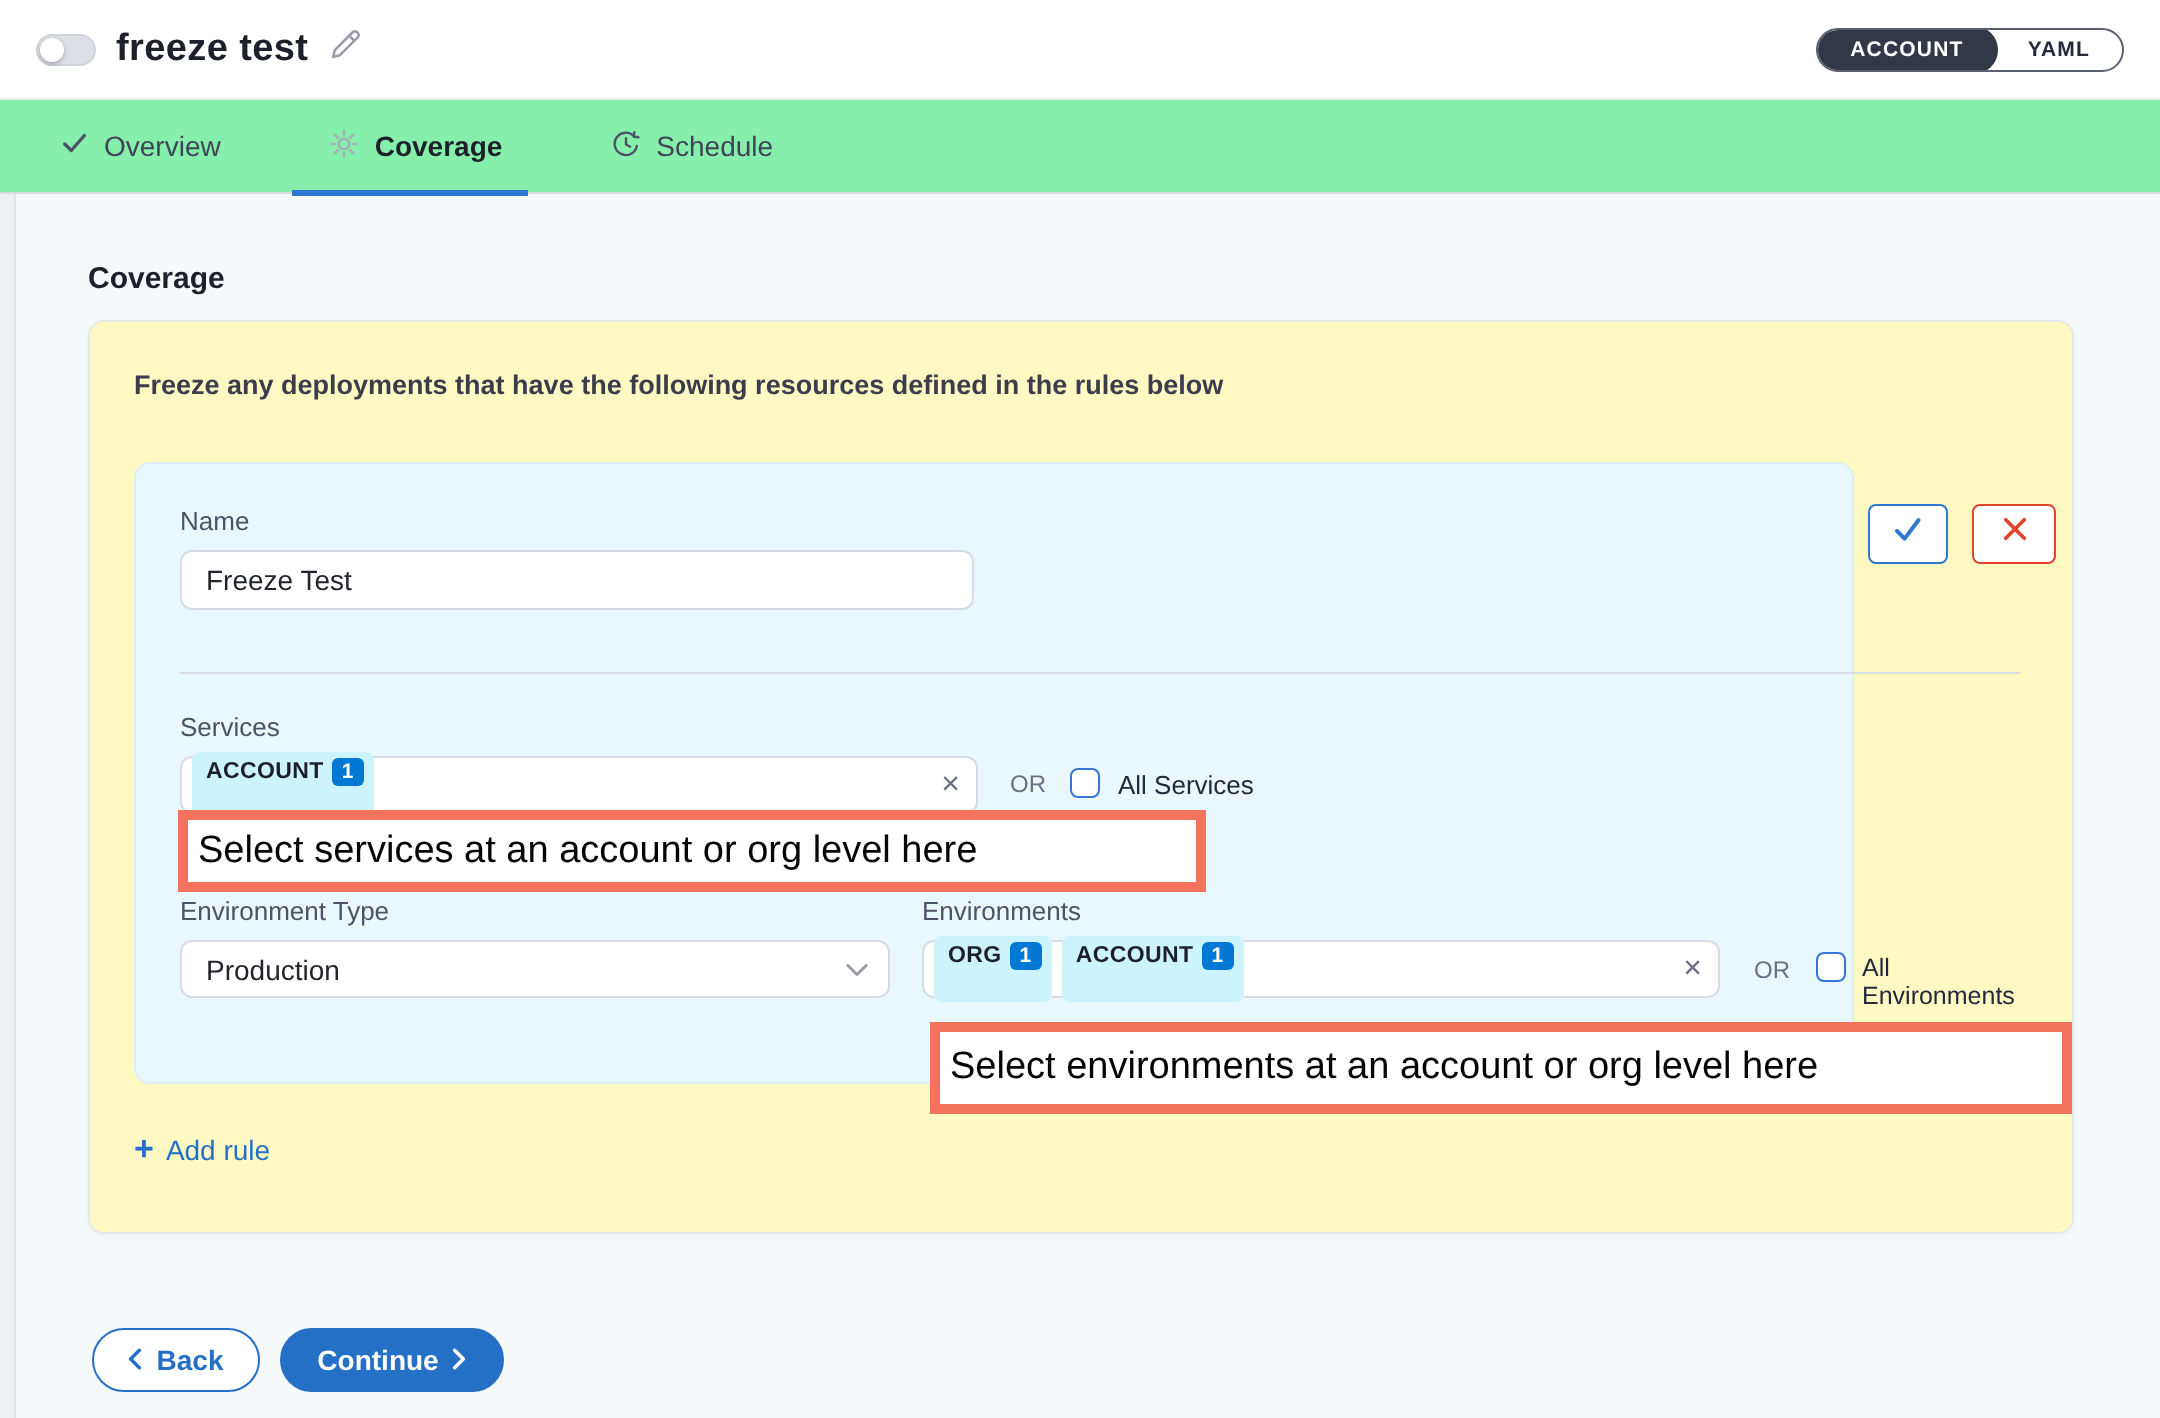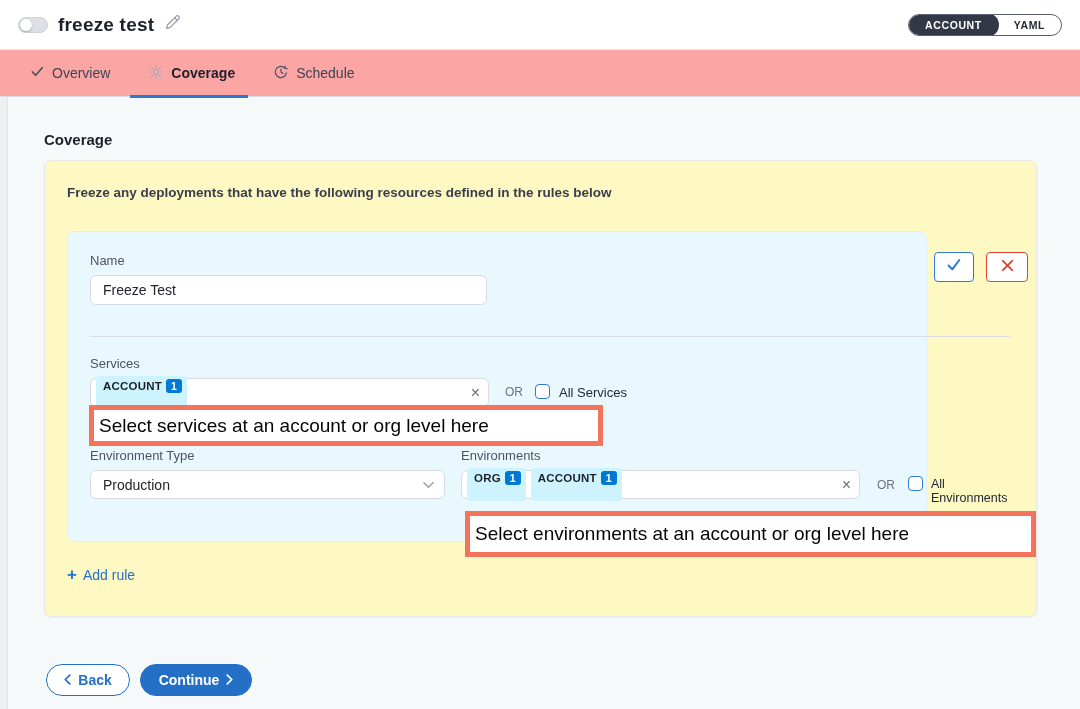--- a/index.html
+++ b/index.html
@@ -18,22 +18,22 @@
   .edit-pencil { margin-left:10px; display:flex; align-items:center; cursor:pointer; }
 
   .view-switch { margin-left:auto; display:flex; align-items:center; height:22px; border:1px solid #5c5f6e;
                  border-radius:12px; overflow:hidden; background:#fff; }
   .view-switch .seg { height:22px; display:flex; align-items:center; padding:0 16px; font-size:10.5px;
                       font-weight:bold; letter-spacing:.6px; cursor:pointer; }
   .view-switch .seg.active { background:#333846; color:#fff; border-radius:12px; margin:-1px; height:24px; padding:0 17px; }
   .view-switch .seg.inactive { color:#252a3a; }
 
   
-  .tabbar { position:absolute; top:50px; left:0; width:1080px; height:47px; background:#fca5a5;
-            border-bottom:1px solid #d9dde3; display:flex; align-items:center; padding-left:30px; gap:38px; z-index:2; }
+  .tabbar { position:absolute; top:50px; left:0; width:1080px; height:47px; background:#86efac;
+            border-bottom:1px solid #d9dde3; display:flex; align-items:center; padding-left:30px; gap:54px; z-index:2; }
   .tab { position:relative; display:flex; align-items:center; gap:7px; height:47px; font-size:14px;
          color:#3f4456; cursor:pointer; }
   .tab .tab-label { color:#3f4456; }
   .tab.active .tab-label { font-weight:bold; color:#1d202b; }
   .tab.active::after { content:""; position:absolute; left:-18px; right:-13px; bottom:-1px; height:3px;
                        background:#2b77d1; }
 
   
   .left-strip { position:absolute; left:0; top:97px; width:8px; bottom:0; background:#eef1f2;
                 border-right:1px solid #e2e5e7; }

